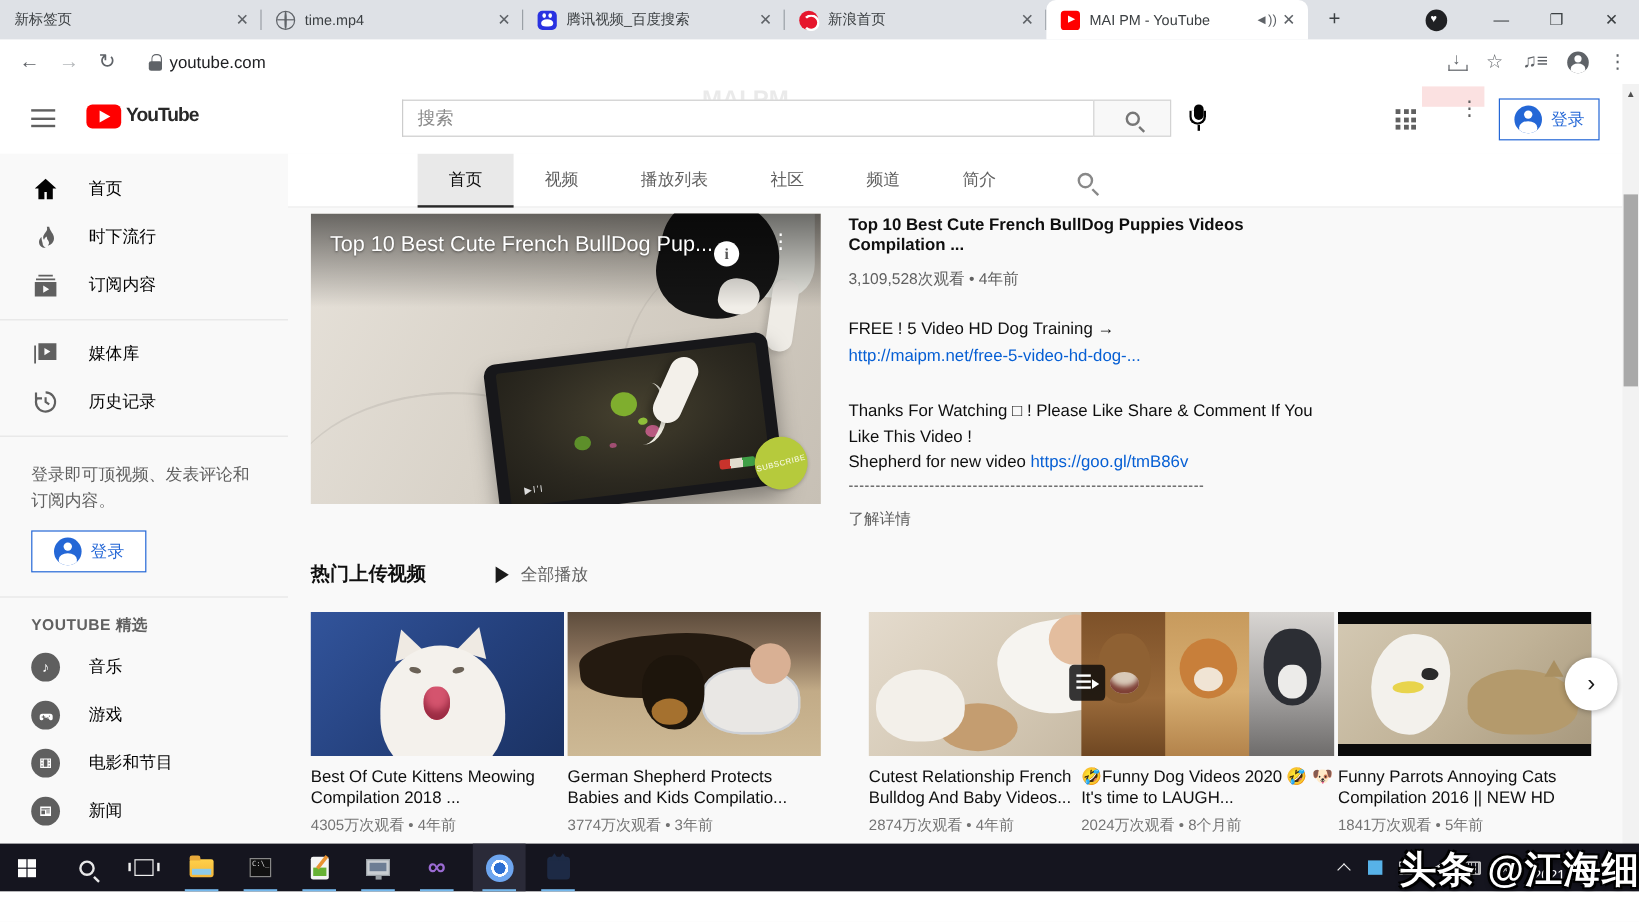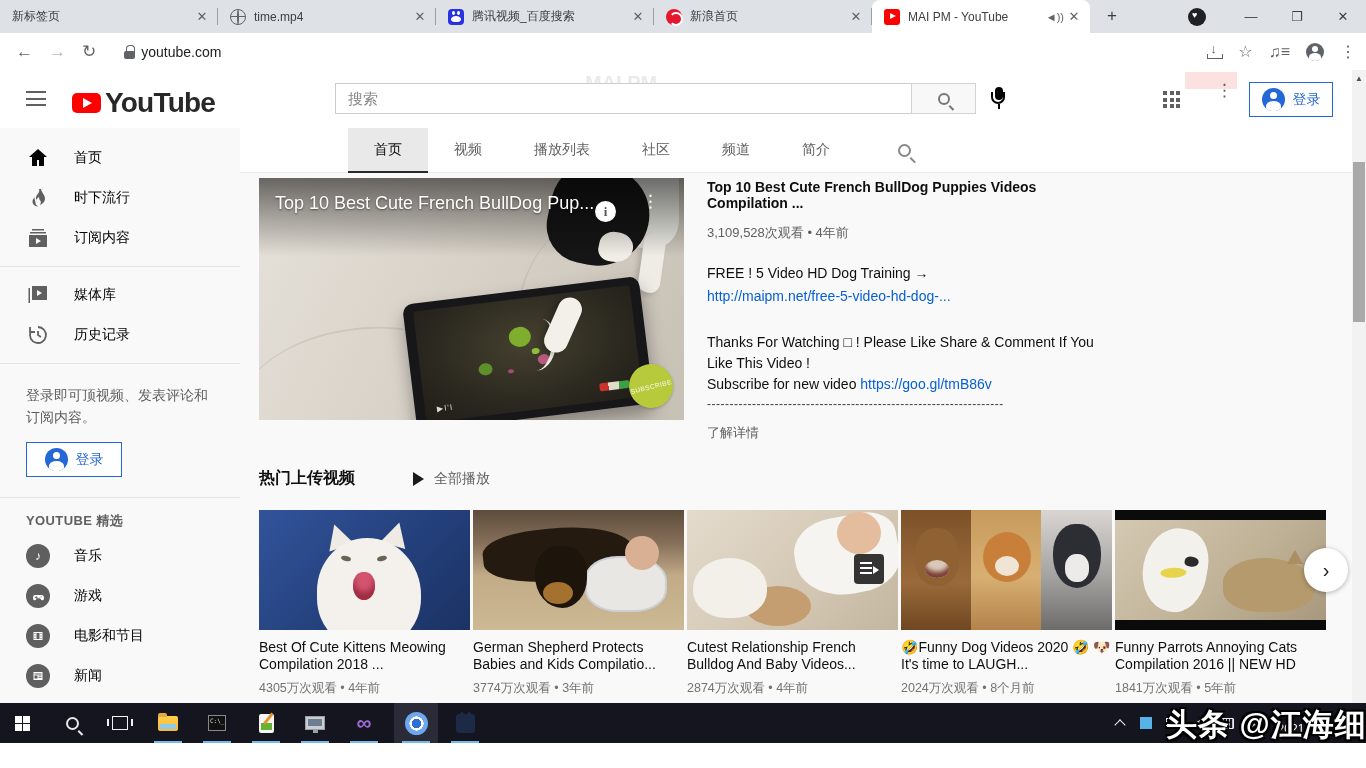--- a/index.html
+++ b/index.html
@@ -52,21 +52,21 @@
 
   
   .yt-header { position:absolute; top:70px; left:0; width:1366px; height:58px; background:#fff; z-index:5; }
   .ghost-name { position:absolute; left:585px; top:2px; font-size:20px; font-weight:bold; color:rgba(96,96,96,0.13); }
   .ghost-sub { position:absolute; left:1185px; top:2px; width:52px; height:17px; background:rgba(229,45,39,0.14); }
   .hamburger { position:absolute; left:26px; top:21px; width:20px; height:15px; border-top:2px solid #606060; border-bottom:2px solid #606060; }
   .hamburger::before { content:""; position:absolute; top:4.5px; left:0; width:20px; height:2px; background:#606060; }
   .yt-logo { position:absolute; left:72px; top:17px; display:flex; align-items:center; }
   .yt-logo-mark { width:29px; height:20px; background:#f00; border-radius:5px; position:relative; }
   .yt-logo-mark::before { content:""; position:absolute; left:11px; top:5px; border-left:9px solid #fff; border-top:5px solid transparent; border-bottom:5px solid transparent; }
-  .yt-logo-text { font-size:28px; font-weight:bold; letter-spacing:-0.8px; color:#282828; margin-left:4px; }
+  .yt-logo-text { font-size:16px; font-weight:bold; letter-spacing:-0.8px; color:#282828; margin-left:4px; }
   .yt-search { position:absolute; left:335px; top:13px; display:flex; }
   .yt-search input { width:576px; height:31px; border:1px solid #ccc; border-right:none; padding:0 12px; font-size:15px; color:#111; font-family:"Liberation Sans",sans-serif; outline:none; }
   .yt-search input::placeholder { color:#888; }
   .yt-search-btn { width:65px; height:31px; background:#f8f8f8; border:1px solid #d3d3d3; display:flex; align-items:center; justify-content:center; }
   .mag { width:12px; height:12px; border:2px solid #777; border-radius:50%; position:relative; }
   .mag::after { content:""; position:absolute; left:10px; top:10px; width:6px; height:2px; background:#777; transform:rotate(45deg); transform-origin:0 0; }
   .yt-mic { position:absolute; left:988px; top:17px; width:22px; height:24px; }
   .mic-body { position:absolute; left:7px; top:0; width:8px; height:13px; background:#030303; border-radius:4px; }
   .mic-arc { position:absolute; left:3px; top:5px; width:14px; height:12px; border:2px solid #030303; border-top:none; border-radius:0 0 9px 9px; }
   .mic-stem { position:absolute; left:10px; top:17px; width:2px; height:5px; background:#030303; }
@@ -457,21 +457,21 @@
     <div class="subscribe-badge">SUBSCRIBE</div>
   </div>
 
   <div class="desc">
     <div class="desc-title">Top 10 Best Cute French BullDog Puppies Videos Compilation ...</div>
     <div class="desc-meta">3,109,528次观看 • 4年前</div>
     <div class="desc-p1">FREE ! 5 Video HD Dog Training →</div>
     <div class="desc-link">http://maipm.net/free-5-video-hd-dog-...</div>
     <div class="desc-p2">Thanks For Watching □ ! Please Like Share &amp; Comment If You Like This Video !</div>
     <div class="desc-p3">
-      <span>Subscribe for new video </span><a>https://goo.gl/tmB86v</a>
+      <span>Shepherd for new video </span><a>https://goo.gl/tmB86v</a>
     </div>
     <div class="desc-sep">--------------------------------------------------------------------------------</div>
     <div class="desc-more">了解详情</div>
   </div>
 
   <div class="uploads-head">
     <span class="uploads-title">热门上传视频</span>
     <span class="playall">
       <span class="playall-tri"></span>
       <span class="playall-lbl">全部播放</span>
@@ -496,21 +496,21 @@
       <div class="shep-body"></div>
         <div class="baby-body"></div>
         <div class="baby-head"></div>
       <div class="shep-head"></div>
         <div class="shep-tan"></div>
     </div>
     <div class="card-title">German Shepherd Protects Babies and Kids Compilatio...</div>
     <div class="card-meta">3774万次观看 • 3年前</div>
   </div>
 
-  <div class="card" style="left:687px">
+  <div class="card" style="left:724px">
     <div class="thumb t3">
       <div class="baby2"></div>
         <div class="baby2-head"></div>
         <div class="bd2"></div>
         <div class="bd1"></div>
       <div class="pl-badge"></div>
     </div>
     <div class="card-title">Cutest Relationship French Bulldog And Baby Videos...</div>
     <div class="card-meta">2874万次观看 • 4年前</div>
     <div class="card-badge">字幕</div>

